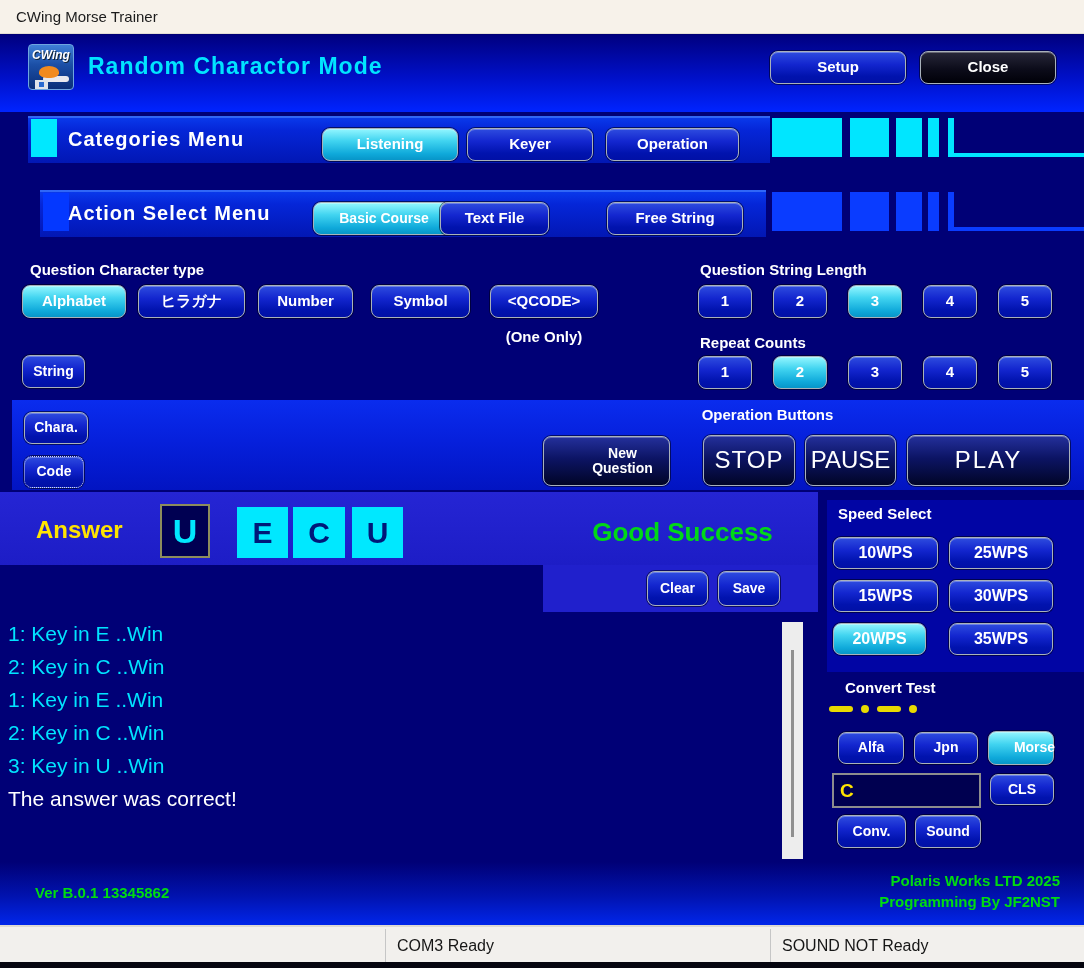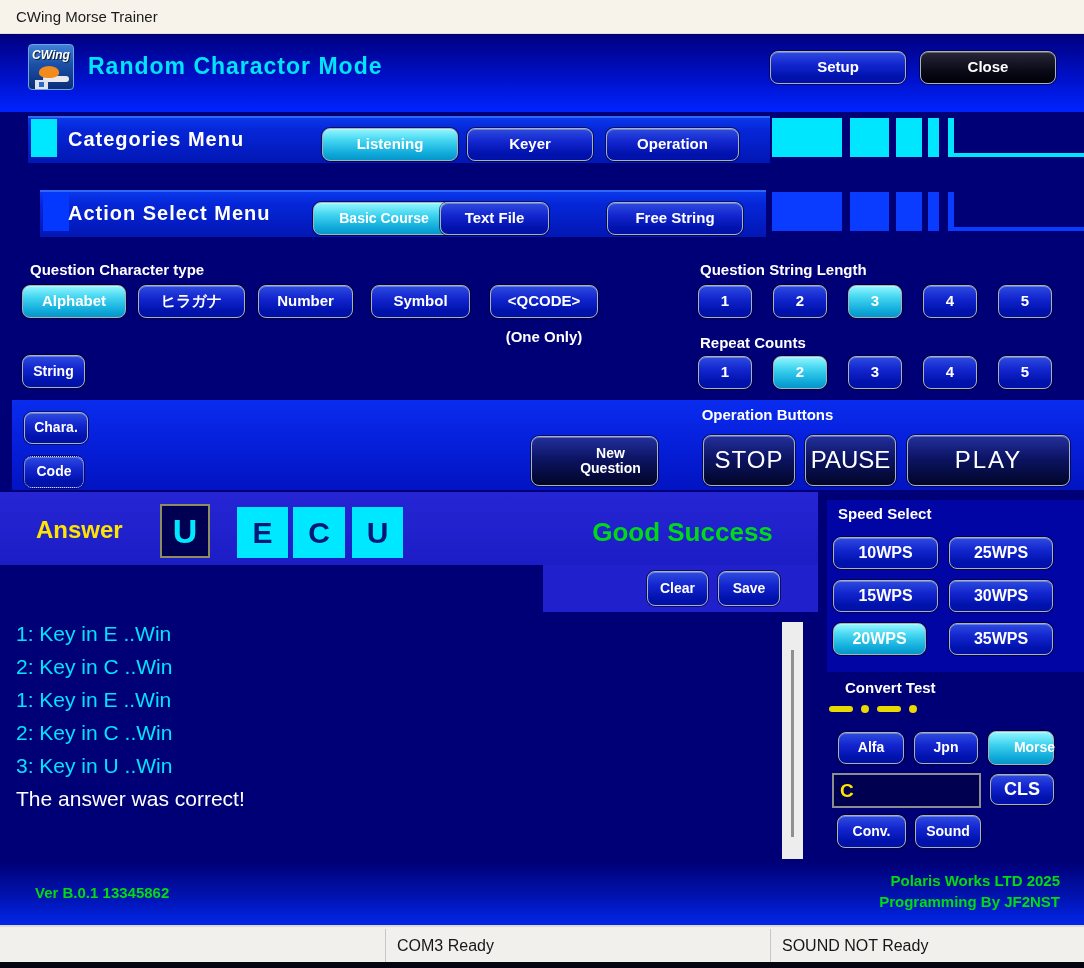--- a/index.html
+++ b/index.html
@@ -35,21 +35,21 @@
   .menubar .bar-label{position:absolute;left:40px;top:0;height:47px;display:flex;align-items:center;color:#fff;font-weight:bold;font-size:20px;letter-spacing:1px;}
   .decor{position:absolute;}
 
   
   .answer-panel{position:absolute;left:0;top:492px;width:818px;height:73px;background:linear-gradient(180deg,#2525d4 0%,#1d1dc6 100%);}
   .clear-strip{position:absolute;left:543px;top:565px;width:275px;height:47px;background:#2020cc;}
   .abox{position:absolute;display:flex;align-items:center;justify-content:center;font-weight:bold;}
   .abox.current{background:#000052;border:2px solid #8d8d5c;color:#00e8ff;font-size:34px;}
   .abox.hist{background:#00e8ff;color:#001878;font-size:30px;}
 
-  .log-line{position:absolute;left:16px;font-size:21px;color:#00e4ff;white-space:pre;text-align:center;}
+  .log-line{position:absolute;left:8px;font-size:21px;color:#00e4ff;white-space:pre;text-align:center;}
   .log-line.white{color:#ffffff;}
 
   .scrollbar{position:absolute;left:782px;top:622px;width:21px;height:237px;background:#ededed;}
   .scroll-thumb{position:absolute;left:9px;top:28px;width:3px;height:187px;background:#8f8f8f;}
 
   .speed-panel{position:absolute;left:827px;top:500px;width:257px;height:172px;background:#0105a4;}
 
   .morse-row{position:absolute;left:829px;top:703px;height:12px;display:flex;align-items:center;gap:8px;}
   .mdash{display:inline-block;width:24px;height:6px;border-radius:3px;background:#e8da00;}
   .mdot{display:inline-block;width:8px;height:8px;border-radius:50%;background:#e8da00;}
@@ -136,21 +136,21 @@
   <div class="btn" style="left:698px;top:356px;width:54px;height:33px;">1</div>
   <div class="btn sel" style="left:773px;top:356px;width:54px;height:33px;">2</div>
   <div class="btn" style="left:848px;top:356px;width:54px;height:33px;">3</div>
   <div class="btn" style="left:923px;top:356px;width:54px;height:33px;">4</div>
   <div class="btn" style="left:998px;top:356px;width:54px;height:33px;">5</div>
 
   <div style="position:absolute;left:12px;top:400px;width:1072px;height:90px;background:linear-gradient(180deg,#0a2cee 0%,#0620dc 45%,#0214c2 100%);"></div>
   <div class="btn" style="left:24px;top:412px;width:64px;height:32px;font-size:14px;">Chara.</div>
   <div class="btn dotted" style="left:24px;top:456px;width:60px;height:32px;font-size:14px;">Code</div>
   <div class="lbl" style="left:690px;top:406px;width:155px;text-align:center;">Operation Buttons</div>
-  <div class="btn dark" style="left:531px;top:436px;width:127px;height:50px;font-size:14px;flex-direction:column;padding-left:32px;">
+  <div class="btn dark" style="left:543px;top:436px;width:127px;height:50px;font-size:14px;flex-direction:column;padding-left:32px;">
     <span>New</span>
     <span>Question</span>
   </div>
   <div class="btn dark" style="left:703px;top:435px;width:92px;height:51px;font-size:24px;font-weight:normal;letter-spacing:1px;">STOP</div>
   <div class="btn dark" style="left:805px;top:435px;width:91px;height:51px;font-size:24px;font-weight:normal;">PAUSE</div>
   <div class="btn dark" style="left:907px;top:435px;width:163px;height:51px;font-size:24px;font-weight:normal;letter-spacing:2px;">PLAY</div>
 
   <div class="answer-panel"></div>
   <div class="lbl" style="left:36px;top:516px;font-size:24px;color:#ffe400;">Answer</div>
   <div class="abox current" style="left:160px;top:504px;width:50px;height:54px;">U</div>
@@ -186,21 +186,21 @@
   <div class="morse-row">
       <span class="mdash"></span>
       <span class="mdot"></span>
       <span class="mdash"></span>
       <span class="mdot"></span>
     </div>
   <div class="btn" style="left:838px;top:732px;width:66px;height:32px;font-size:14px;">Alfa</div>
   <div class="btn" style="left:914px;top:732px;width:64px;height:32px;font-size:14px;">Jpn</div>
   <div class="btn sel" style="left:988px;top:731px;width:66px;height:34px;font-size:14px;padding-left:27px;">Morse</div>
   <input class="conv-input" value="C" style="">
-  <div class="btn" style="left:990px;top:774px;width:64px;height:31px;font-size:18px;">CLS</div>
+  <div class="btn" style="left:990px;top:774px;width:64px;height:31px;font-size:14px;">CLS</div>
   <div class="btn" style="left:837px;top:815px;width:69px;height:33px;font-size:14px;">Conv.</div>
   <div class="btn" style="left:915px;top:815px;width:66px;height:33px;font-size:14px;">Sound</div>
 
   <div class="footer">
     <div class="green" style="left:35px;top:22px;">Ver B.0.1 13345862</div>
     <div class="green" style="right:24px;top:10px;text-align:right;">Polaris Works LTD 2025</div>
     <div class="green" style="right:24px;top:31px;text-align:right;">Programming By JF2NST</div>
   </div>
 
   <div class="statusbar">

